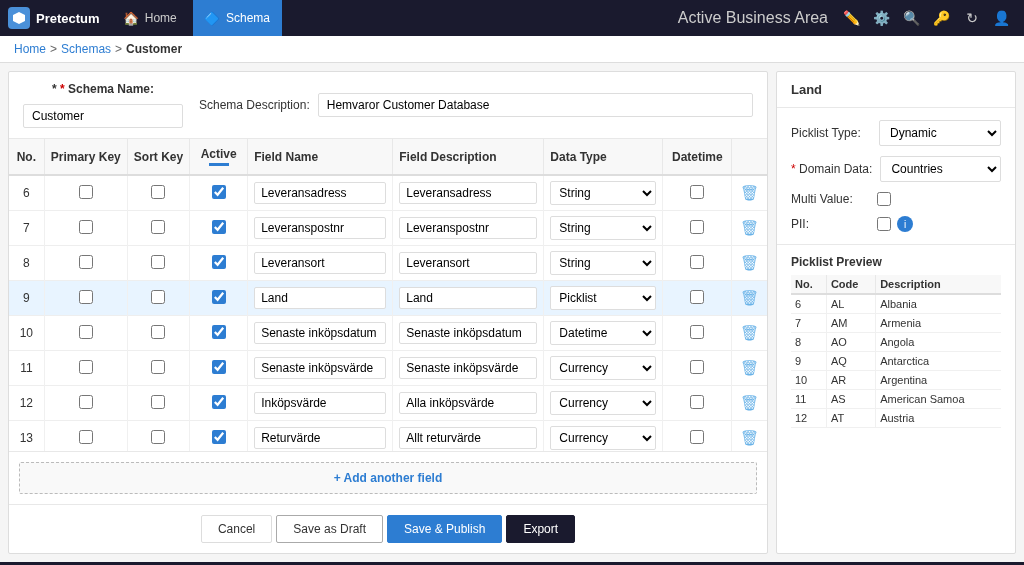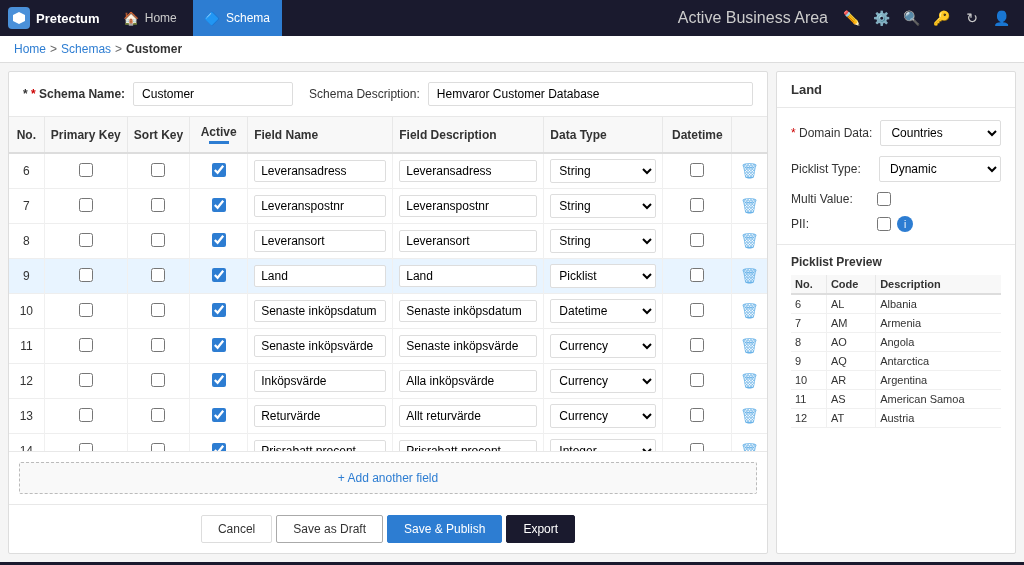--- a/index.html
+++ b/index.html
@@ -49,21 +49,21 @@
     .left-panel {
       flex: 1; background: #fff; border: 1px solid #ddd; border-radius: 2px;
       display: flex; flex-direction: column; overflow: hidden;
     }
 
     
     .schema-header {
       padding: 10px 14px; border-bottom: 1px solid #e8e8e8;
       display: flex; align-items: center; gap: 16px; flex-wrap: wrap;
     }
-    .schema-field { display: flex; align-items: center; gap: 8px; }
+    .schema-field { display: flex; align-items: center; gap: 8px; flex-direction: column; }
     .schema-field label { font-size: 12px; color: #c00; font-weight: 600; white-space: nowrap; }
     .schema-field label::before { content: '* '; }
     .schema-field input {
       border: 1px solid #ddd; padding: 4px 8px; font-size: 12px; width: 160px; border-radius: 2px;
     }
     .schema-desc { display: flex; align-items: center; gap: 8px; flex: 1; }
     .schema-desc label { font-size: 12px; color: #333; white-space: nowrap; }
     .schema-desc input {
       flex: 1; border: 1px solid #ddd; padding: 4px 8px; font-size: 12px; border-radius: 2px;
     }
@@ -106,21 +106,21 @@
     }
 
     .delete-icon { color: #6ab3e8; cursor: pointer; font-size: 15px; }
 
     
     .add-field-row {
       border-top: 1px solid #e8e8e8; padding: 10px;
     }
     .add-field-btn {
       width: 100%; padding: 8px; border: 1px dashed #bbb; background: #f9f9f9;
-      color: #2d7dd2; font-size: 12px; cursor: pointer; border-radius: 2px; text-align: center;
+      color: #2d7dd2; font-size: 12px; cursor: pointer; border-radius: 2px; text-align: center; font-weight: bold;
     }
 
     
     .bottom-bar {
       padding: 10px 14px; border-top: 1px solid #e8e8e8; display: flex; justify-content: center; gap: 4px;
     }
     .btn { padding: 6px 16px; font-size: 12px; border-radius: 2px; cursor: pointer; border: 1px solid #ddd; }
     .btn-cancel { background: #fff; color: #333; }
     .btn-draft { background: #fff; color: #333; border-color: #aaa; }
     .btn-publish { background: #2d7dd2; color: #fff; border-color: #2d7dd2; }
@@ -366,33 +366,33 @@
       <button class="btn btn-publish">Save &amp; Publish</button>
       <button class="btn btn-export">Export</button>
     </div>
   </div>
 
   <div class="right-panel">
     <div class="right-panel-title">Land</div>
 
     <div class="right-panel-form">
       <div class="form-row">
+        <span class="form-label">Picklist Type:</span>
+        <select class="form-select">
+          <option>Dynamic</option>
+          <option>Static</option>
+        </select>
+      </div>
+      <div class="form-row">
         <span class="form-label required">Domain Data:</span>
         <select class="form-select">
           <option>Countries</option>
           <option>Currencies</option>
         </select>
       </div>
-      <div class="form-row">
-        <span class="form-label">Picklist Type:</span>
-        <select class="form-select">
-          <option>Dynamic</option>
-          <option>Static</option>
-        </select>
-      </div>
       <div class="form-checkbox-row">
         <span class="form-label">Multi Value:</span>
         <input type="checkbox" style="">
       </div>
       <div class="pii-row">
         <span class="form-label">PII:</span>
         <input type="checkbox" style="">
         <span class="info-icon" title="PII Information">i</span>
       </div>
     </div>

